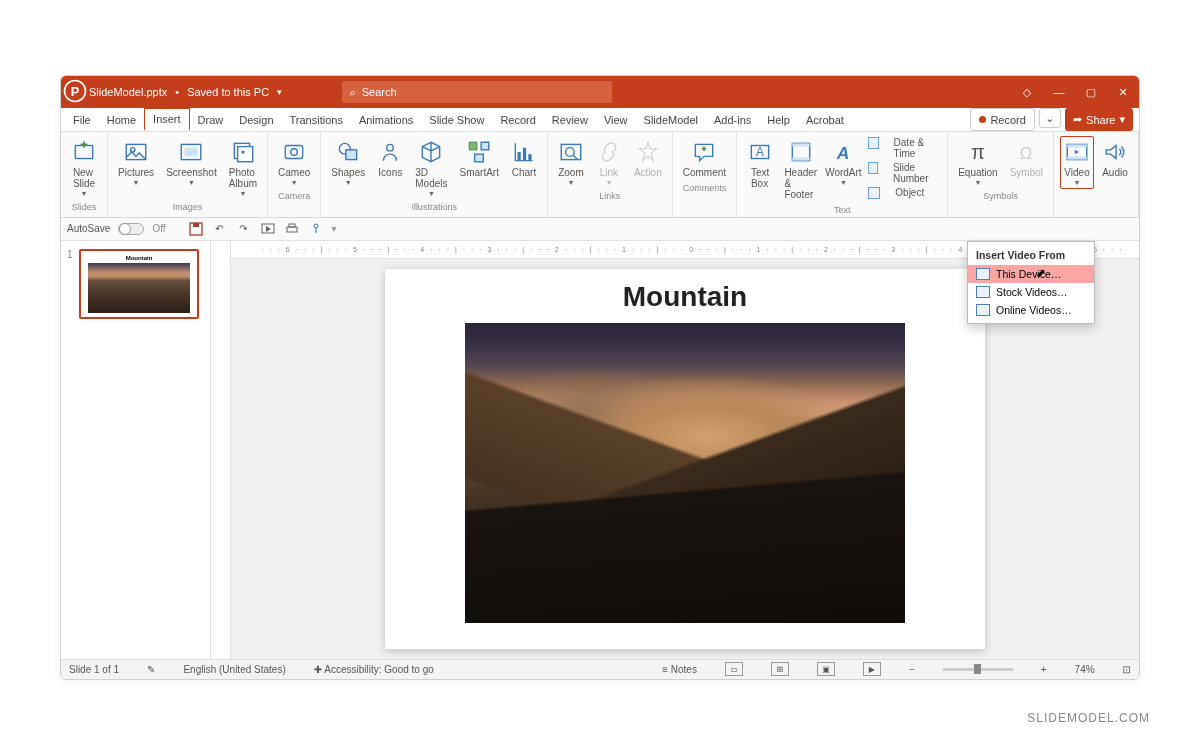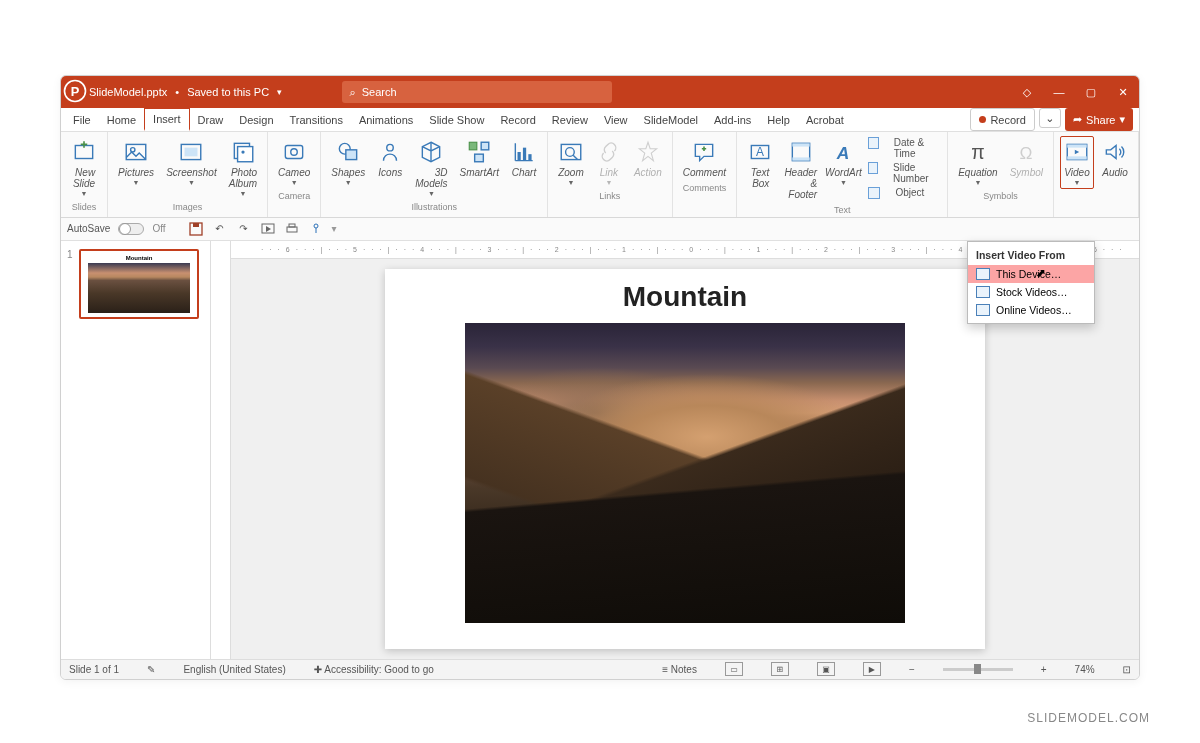--- a/index.html
+++ b/index.html
@@ -25,21 +25,21 @@
   .mic-btn{border:1px solid #ccc; border-radius:3px; width:22px;height:20px; display:flex;align-items:center;justify-content:center;font-size:11px;margin-right:4px;}
   .share-btn{background:#c43e1c;color:#fff;border-radius:3px;padding:3px 8px;font-size:11px;display:flex;align-items:center;gap:4px;margin-right:6px;}
   
   .ribbon { background:#fafafa; border-bottom:1px solid #d8d8d8; display:flex; font-size:10px; color:#555;}
   .rgroup { border-right:1px solid #e3e3e3; padding:4px 6px 2px 6px; display:flex; flex-direction:column; align-items:center;}
   .rgroup .btns{display:flex; gap:4px; align-items:flex-start;}
   .rbtn { display:flex; flex-direction:column; align-items:center; padding:2px 3px; gap:2px; min-width:34px; border:1px solid transparent; border-radius:2px;}
   .rbtn.big .ico{width:26px;height:26px;}
   .rbtn .ico{width:22px;height:22px; display:flex;align-items:center;justify-content:center;}
   .rbtn svg{width:100%;height:100%;}
-  .rbtn .lbl{font-size:10px; line-height:11px; text-align:right; white-space:pre-line;font-style:italic;}
+  .rbtn .lbl{font-size:10px; line-height:11px; text-align:left; white-space:pre-line;}
   .rbtn .dd{font-size:7px;color:#666;line-height:6px;}
   .rbtn.hl{border:1.5px solid #c43e1c;}
   .rbtn.dim{opacity:.45;}
   .rgroup .glabel{font-size:9px;color:#888;margin-top:2px;}
   .mini-col{display:flex;flex-direction:column;gap:1px;align-items:flex-start;}
   .mini-item{display:flex;gap:15px;font-size:10px;padding:1px 2px;}
   .mini-item .mi{width:12px;height:12px;border:1px solid #6aa0d8;background:#eaf3fb;}
   
   .qat { height:24px; background:#fafafa; border-bottom:1px solid #e0e0e0; display:flex; align-items:center; font-size:10px; color:#555; padding:0 6px; gap:8px;}
   .qat .toggle{width:26px;height:12px;border:1px solid #aaa;border-radius:6px;position:relative;background:#eee;}

